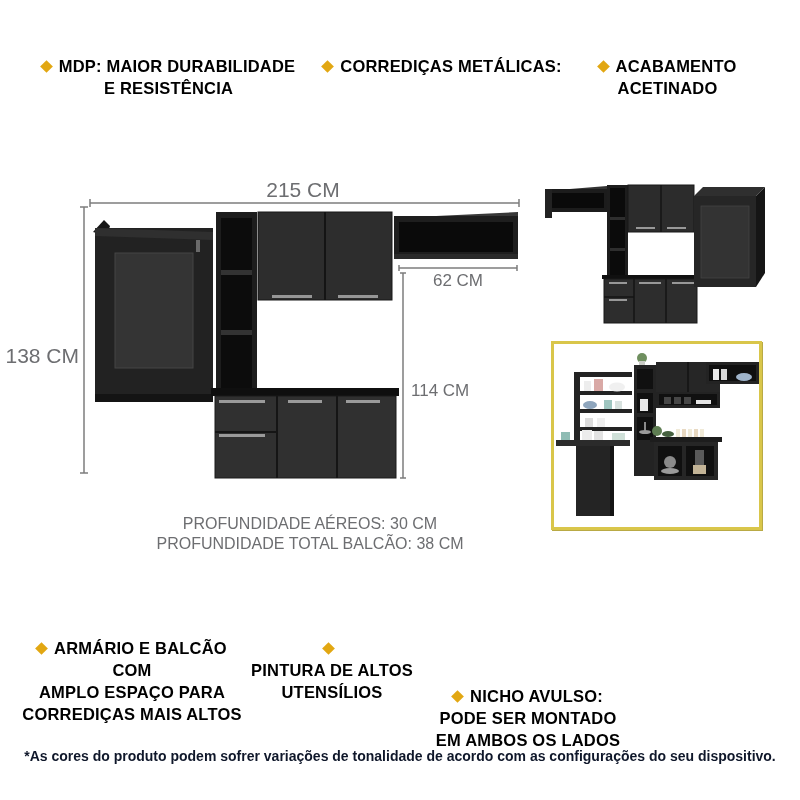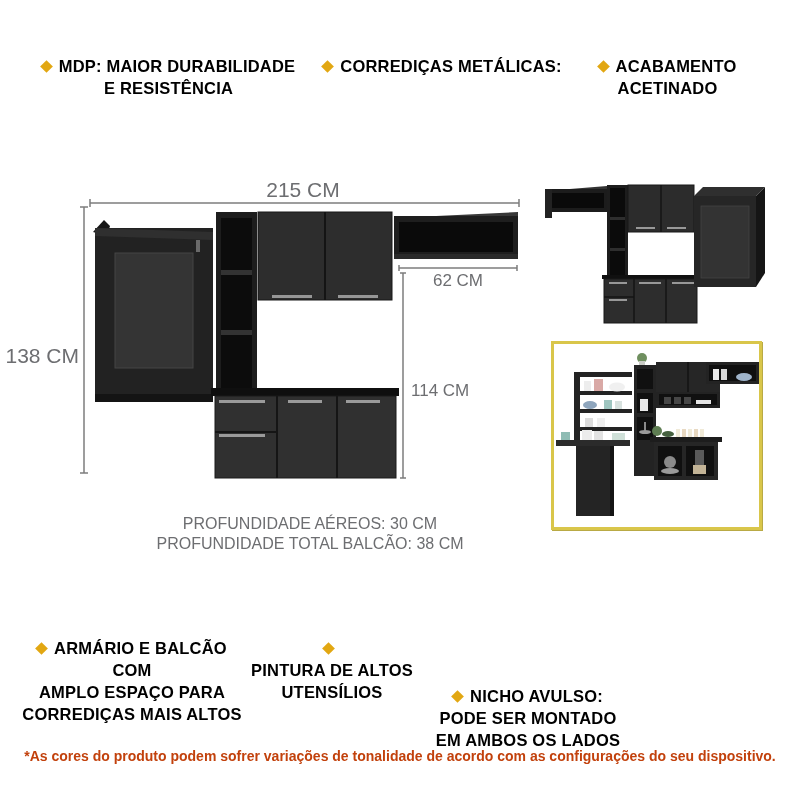--- a/index.html
+++ b/index.html
@@ -18,21 +18,21 @@
   }
   .bf1{left:22px;top:637px;width:220px;}
   .bf2{left:240px;top:637px;width:184px;}
   .bf3{left:432px;top:637px;width:192px;margin-top:48px;}
   .bf4{left:622px;top:637px;width:170px;}
   .tf1{left:30px;top:55px;width:277px;}
   .tf2{left:320px;top:55px;width:245px;}
   .tf3{left:580px;top:55px;width:175px;text-align:center;}
   .disclaimer{
     position:absolute;left:0;top:748px;width:800px;text-align:center;
-    color:#c2410c;font-weight:bold;font-size:14px;
+    color:#0f172a;font-weight:bold;font-size:14px;
   }
   svg text{
     font-family:"Liberation Sans", sans-serif;fill:#6d6e71;
   }
   .dimtext{font-size:21px;}
   .dimtext-sm{font-size:17px;}
   .proftext{font-size:16px;}
   .main-svg{position:absolute;left:0;top:170px;}
   .render-svg{position:absolute;left:535px;top:175px;}
   .photo-box{

